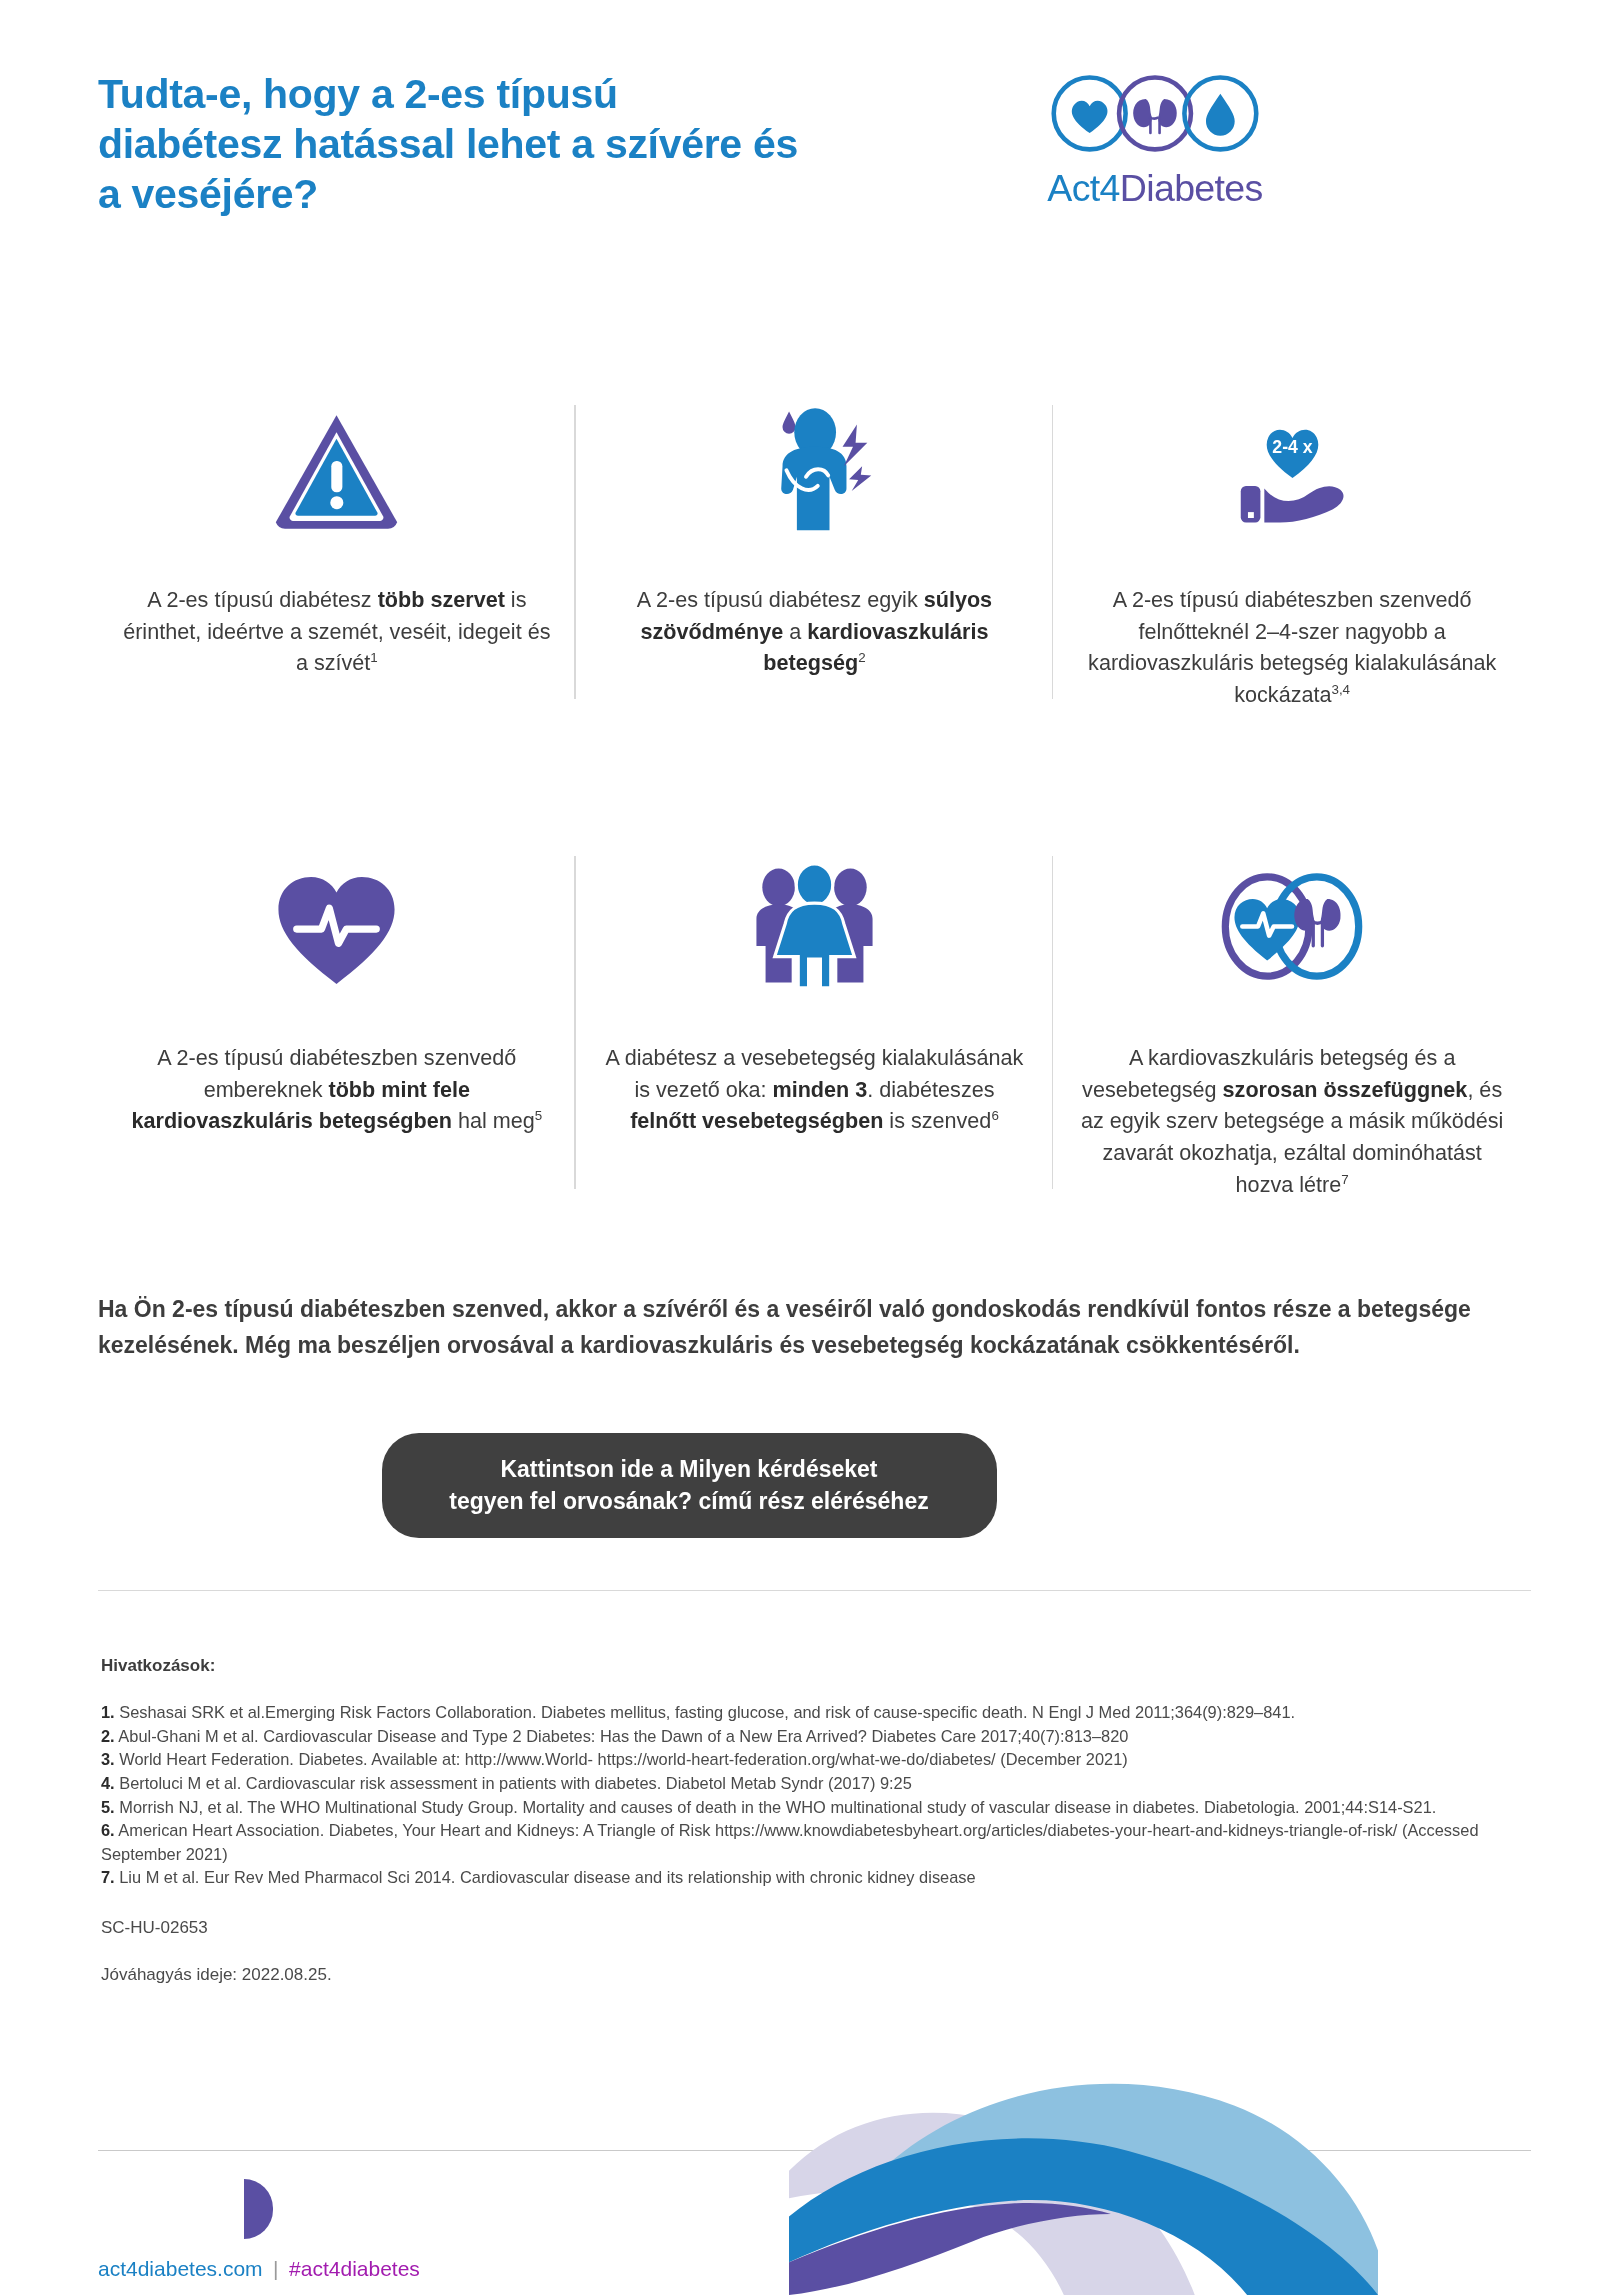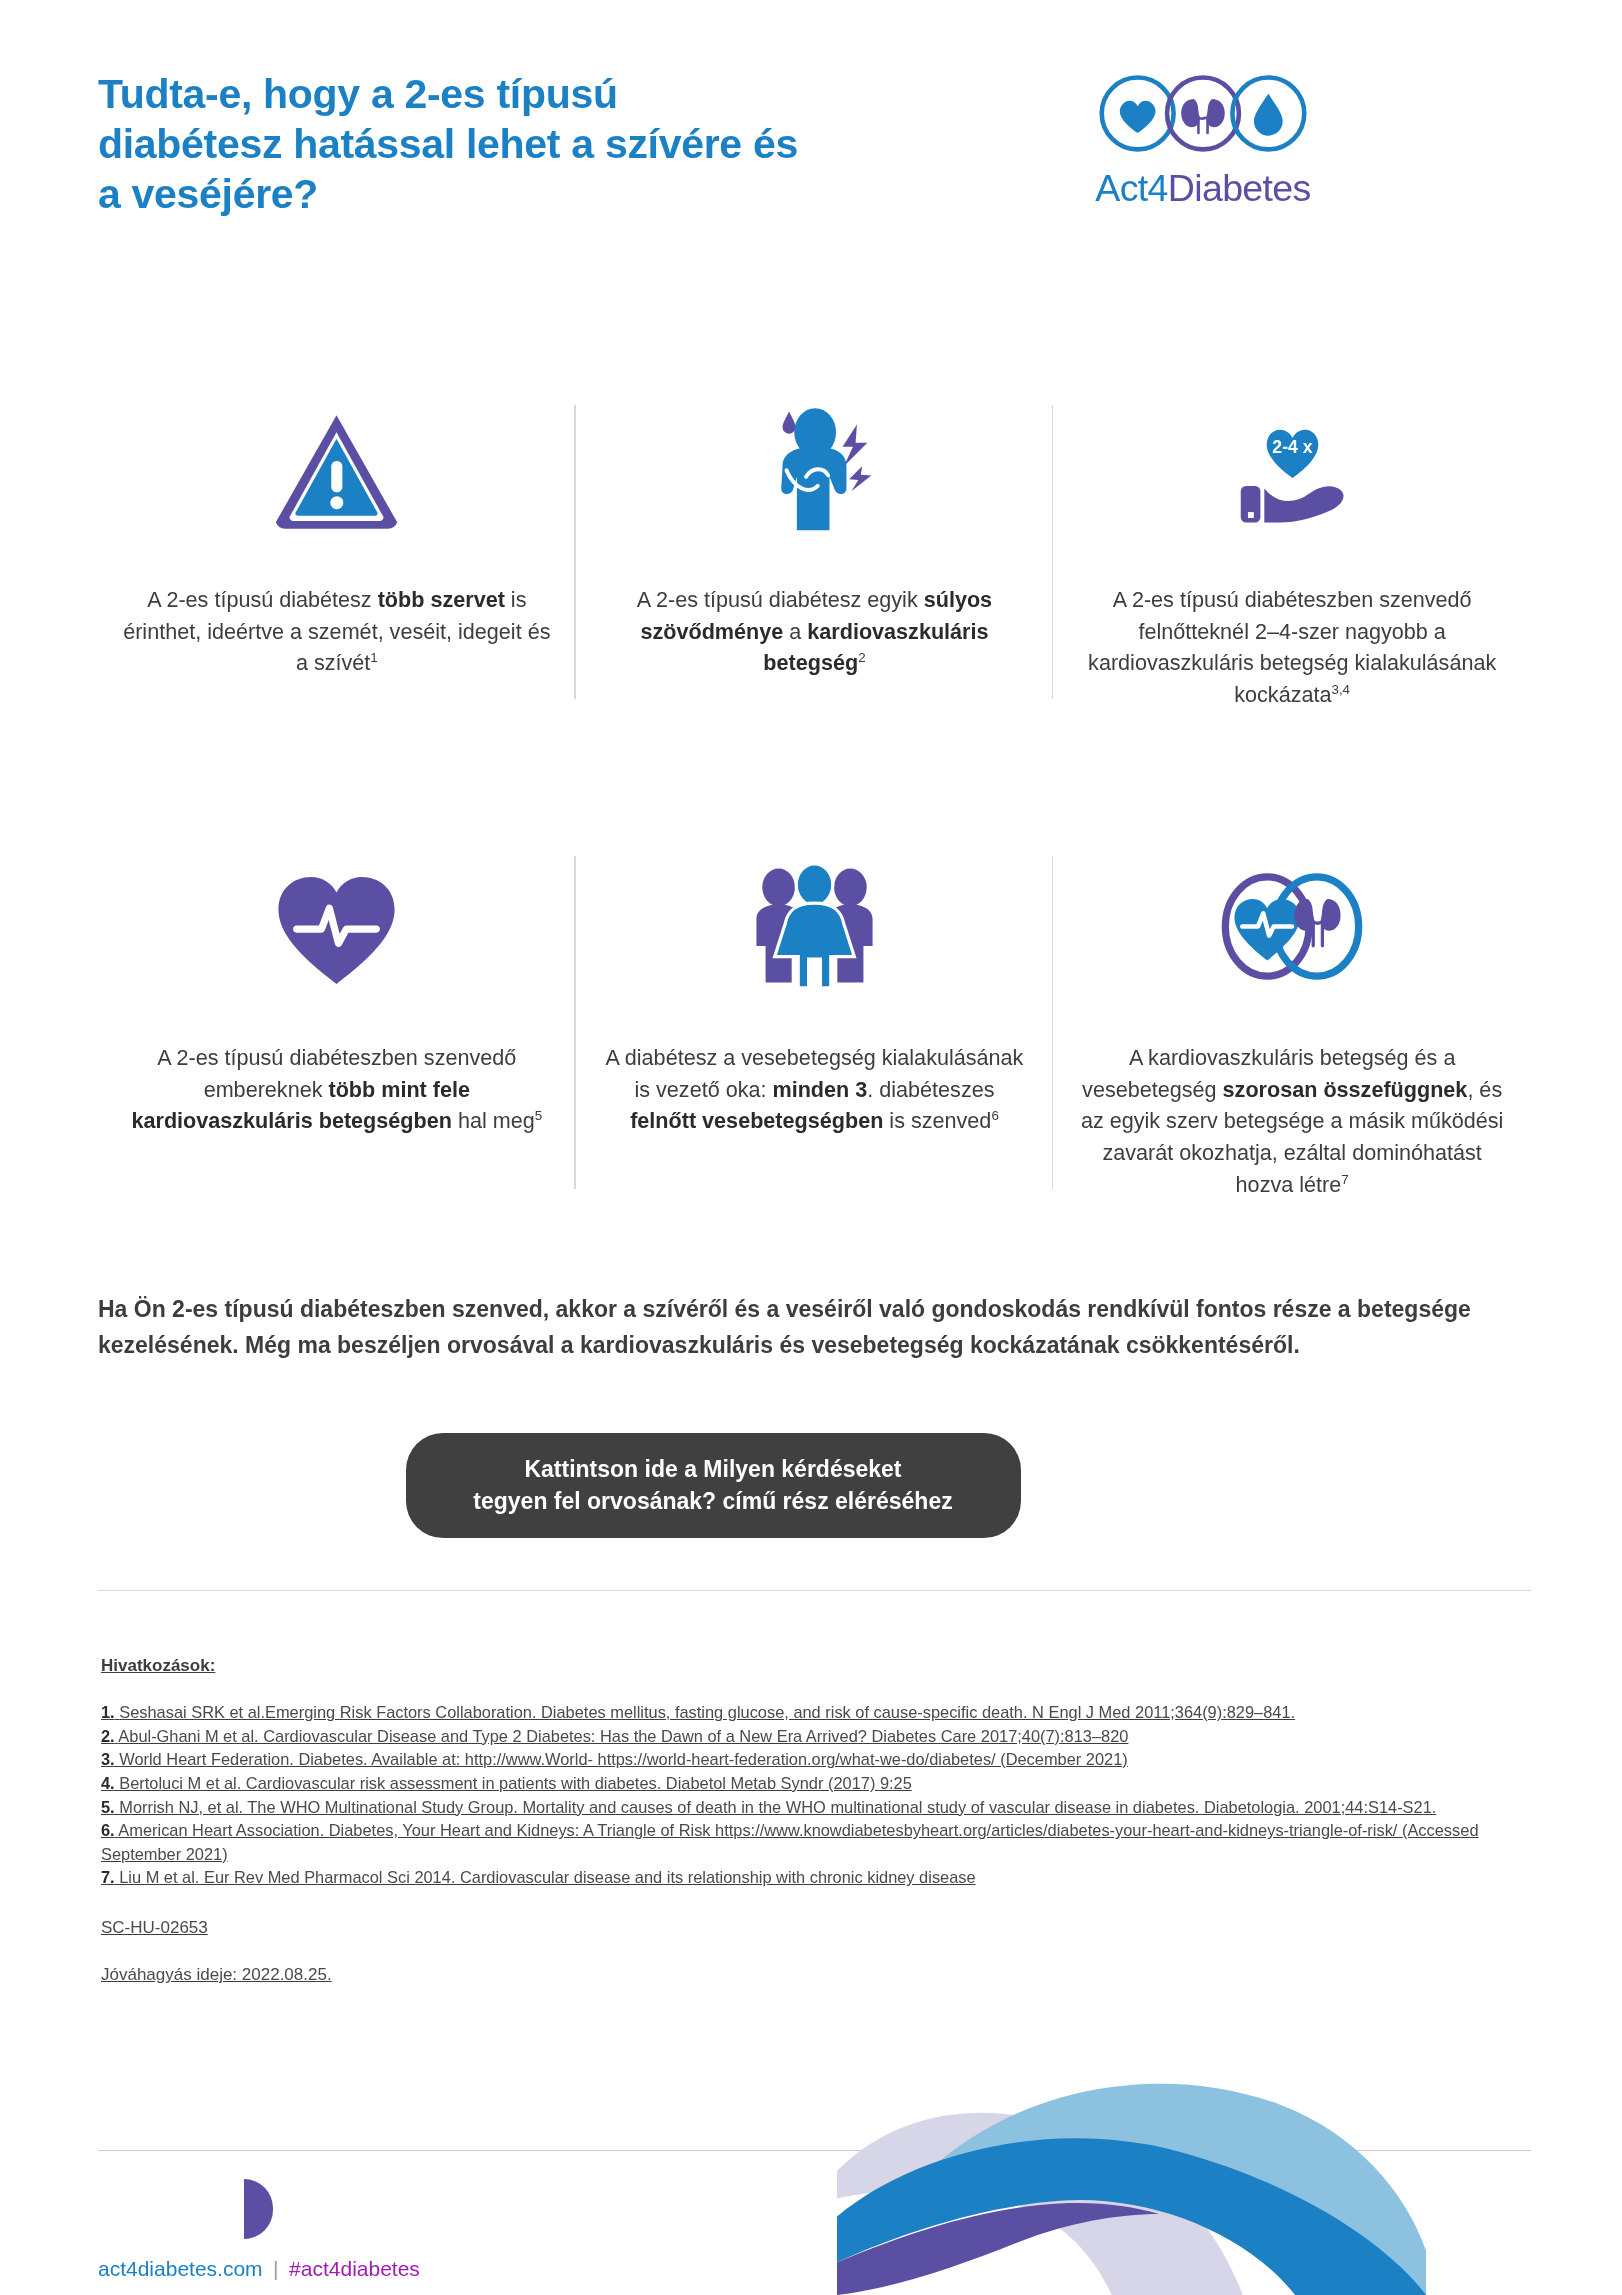--- a/index.html
+++ b/index.html
@@ -4,21 +4,21 @@
 <style>
   html,body{margin:0;padding:0;}
   body{
     width:1623px;height:2295px;
     background:#ffffff;
     font-family:"Liberation Sans", sans-serif;
     color:#3d3d3d;
     position:relative;
     overflow:hidden;
   }
-  .page{position:relative;width:1378px;height:2295px;padding-left:48px;}
+  .page{position:relative;width:1378px;height:2295px;}
 
   
   .header{
     position:absolute;left:98px;top:69px;right:92px;
     display:flex;justify-content:space-between;align-items:flex-start;
   }
   .title{
     font-size:41px;line-height:1.22;font-weight:bold;
     color:#1b81c4;letter-spacing:-0.3px;max-width:700px;
   }
@@ -64,21 +64,21 @@
     text-align:center;cursor:pointer;
     min-width:615px;
   }
 
   
   .rule{
     position:absolute;left:98px;top:1590px;width:1433px;height:1.3px;background:#d9d9d9;
   }
 
   
-  .refs{position:absolute;left:101px;top:1656px;width:1440px;text-decoration:underline;}
+  .refs{position:absolute;left:101px;top:1656px;width:1440px;}
   .refs-title{font-size:17px;font-weight:bold;color:#3d3d3d;margin-bottom:25px;}
   .ref-line{font-size:16.4px;line-height:1.44;color:#4a4a4a;}
   .ref-line b{font-weight:bold;color:#2b2b2b;}
   .code{font-size:17px;color:#4a4a4a;margin-top:27.5px;}
   .approval{font-size:17px;color:#4a4a4a;margin-top:27.5px;}
 
   
   .foot-rule{position:absolute;left:98px;top:2150px;width:1433px;height:1.3px;background:#c9c9c9;}
   .footer{
     position:absolute;left:98px;top:2179px;

